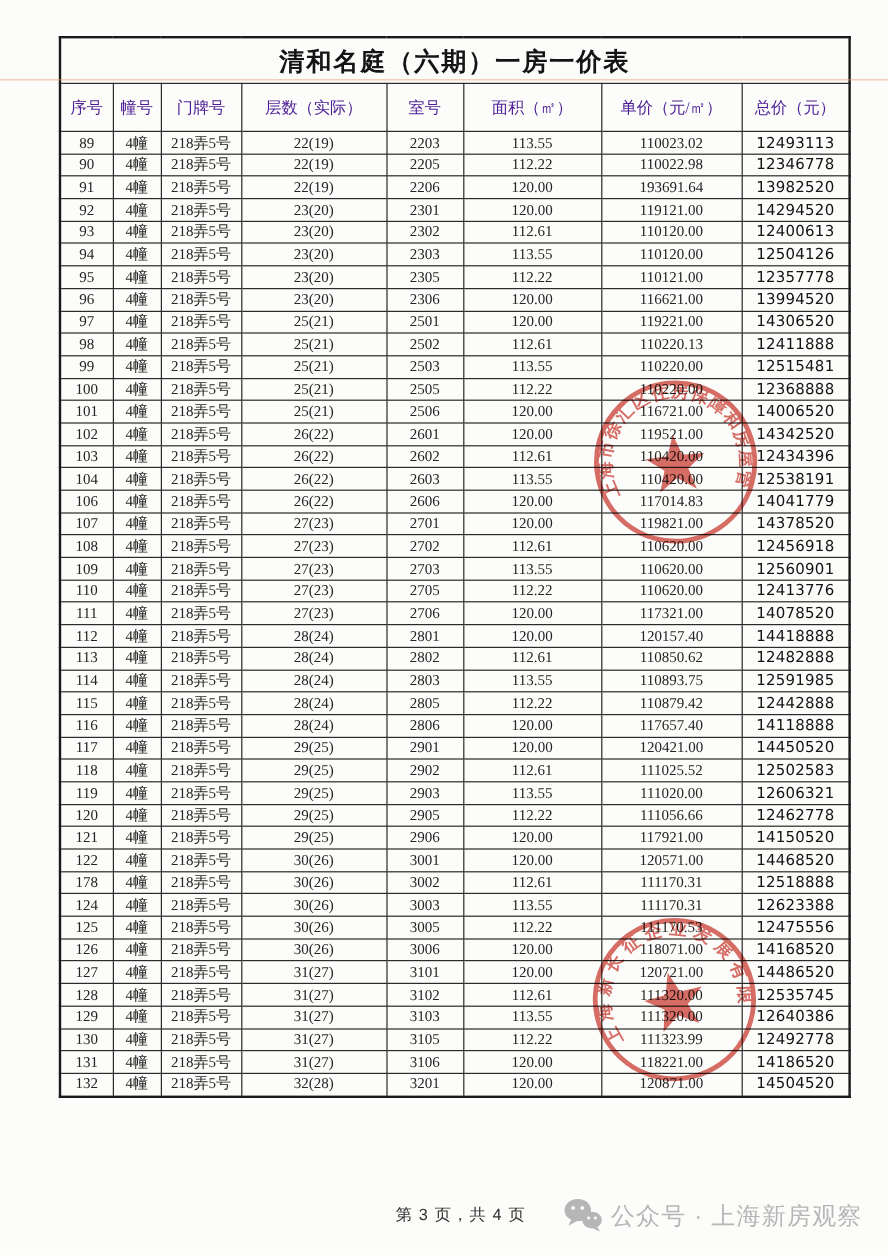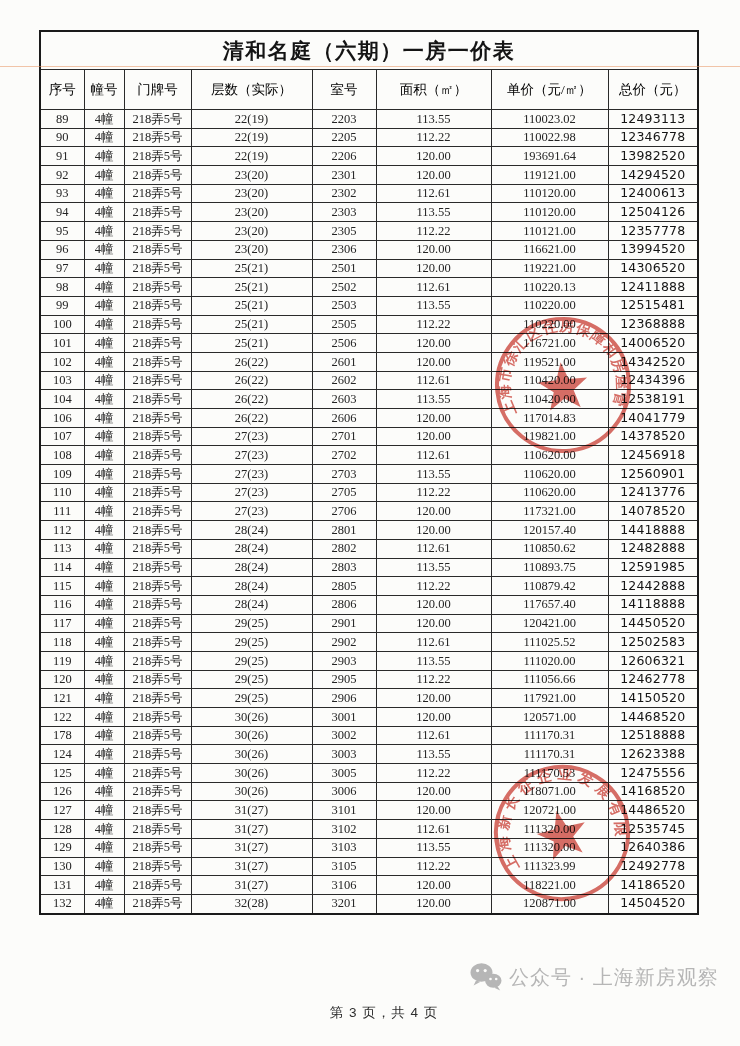--- a/index.html
+++ b/index.html
@@ -8,33 +8,33 @@
     background:#fcfcfa;
     font-family:"Liberation Serif","DejaVu Serif",serif;
     color:#1f1f1f;
   }
   
   .scan-line{
     position:absolute;left:0;top:66px;width:740px;height:1px;
     background:rgba(232,150,100,0.55);z-index:3;
   }
   table.price{
-    position:absolute;left:39px;top:30px;width:658px;
+    position:absolute;left:49px;top:30px;width:658px;
     border-collapse:collapse;table-layout:fixed;z-index:1;
   }
   table.price{border:2px solid #1a1a1a;}
   table.price th,table.price td{
     border:1px solid #2a2a2a;padding:0;text-align:center;vertical-align:middle;
     overflow:hidden;white-space:nowrap;
   }
   tr.title-row th{
     height:37px;font-size:21px;font-weight:bold;letter-spacing:1.5px;color:#141414;
   }
   tr.header-row th{
-    height:39px;font-size:13.5px;font-weight:normal;color:#000000;
+    height:39px;font-size:13.5px;font-weight:normal;color:#4c1d95;
   }
   tbody td{
     height:17.7px;font-size:12.5px;line-height:1;color:#242424;
   }
   tbody td.total{
     font-family:"DejaVu Sans","Liberation Sans",sans-serif;
     font-size:12.5px;letter-spacing:0.2px;color:#141414;
   }
   
   .stamp{
@@ -44,21 +44,21 @@
   .stamp text{
     font-family:"Liberation Serif","DejaVu Serif",serif;font-weight:bold;
   }
   
   .page-indicator{
     position:absolute;left:284px;top:1004px;width:200px;text-align:center;
     font-size:13.5px;letter-spacing:1px;color:#2e2e2e;z-index:2;
     font-family:"Liberation Sans","DejaVu Sans",sans-serif;
   }
   .watermark{
-    position:absolute;left:469px;top:962px;display:flex;align-items:center;z-index:2;
+    position:absolute;left:469px;top:998px;display:flex;align-items:center;z-index:2;
   }
   .watermark .wm-text{
     font-family:"Liberation Sans","DejaVu Sans",sans-serif;
     font-size:20px;color:#b6b6b6;letter-spacing:1px;margin-left:7px;
   }
 </style>
 </head>
 <body>
 
 <div class="scan-line"></div>

